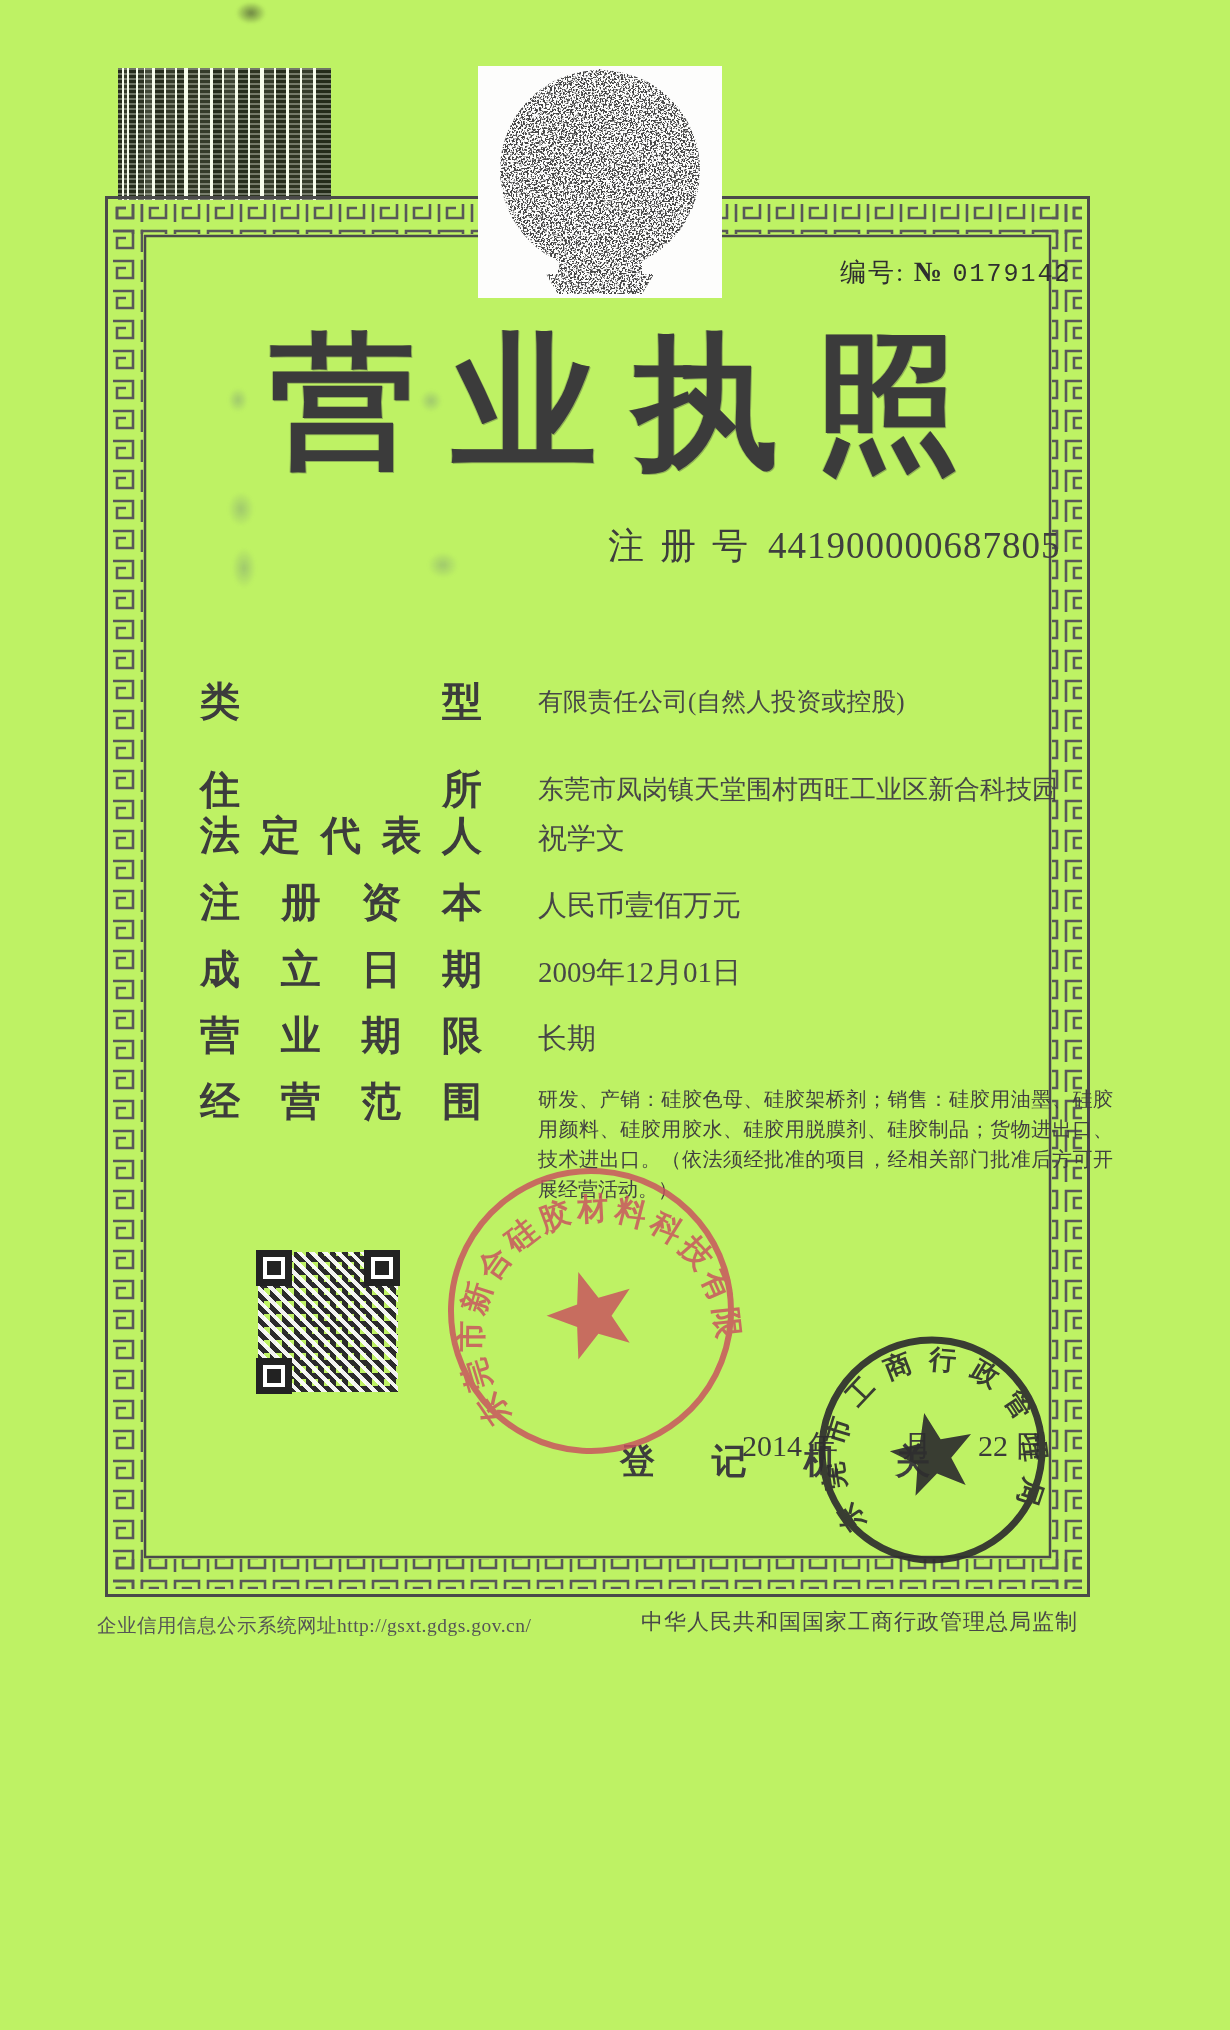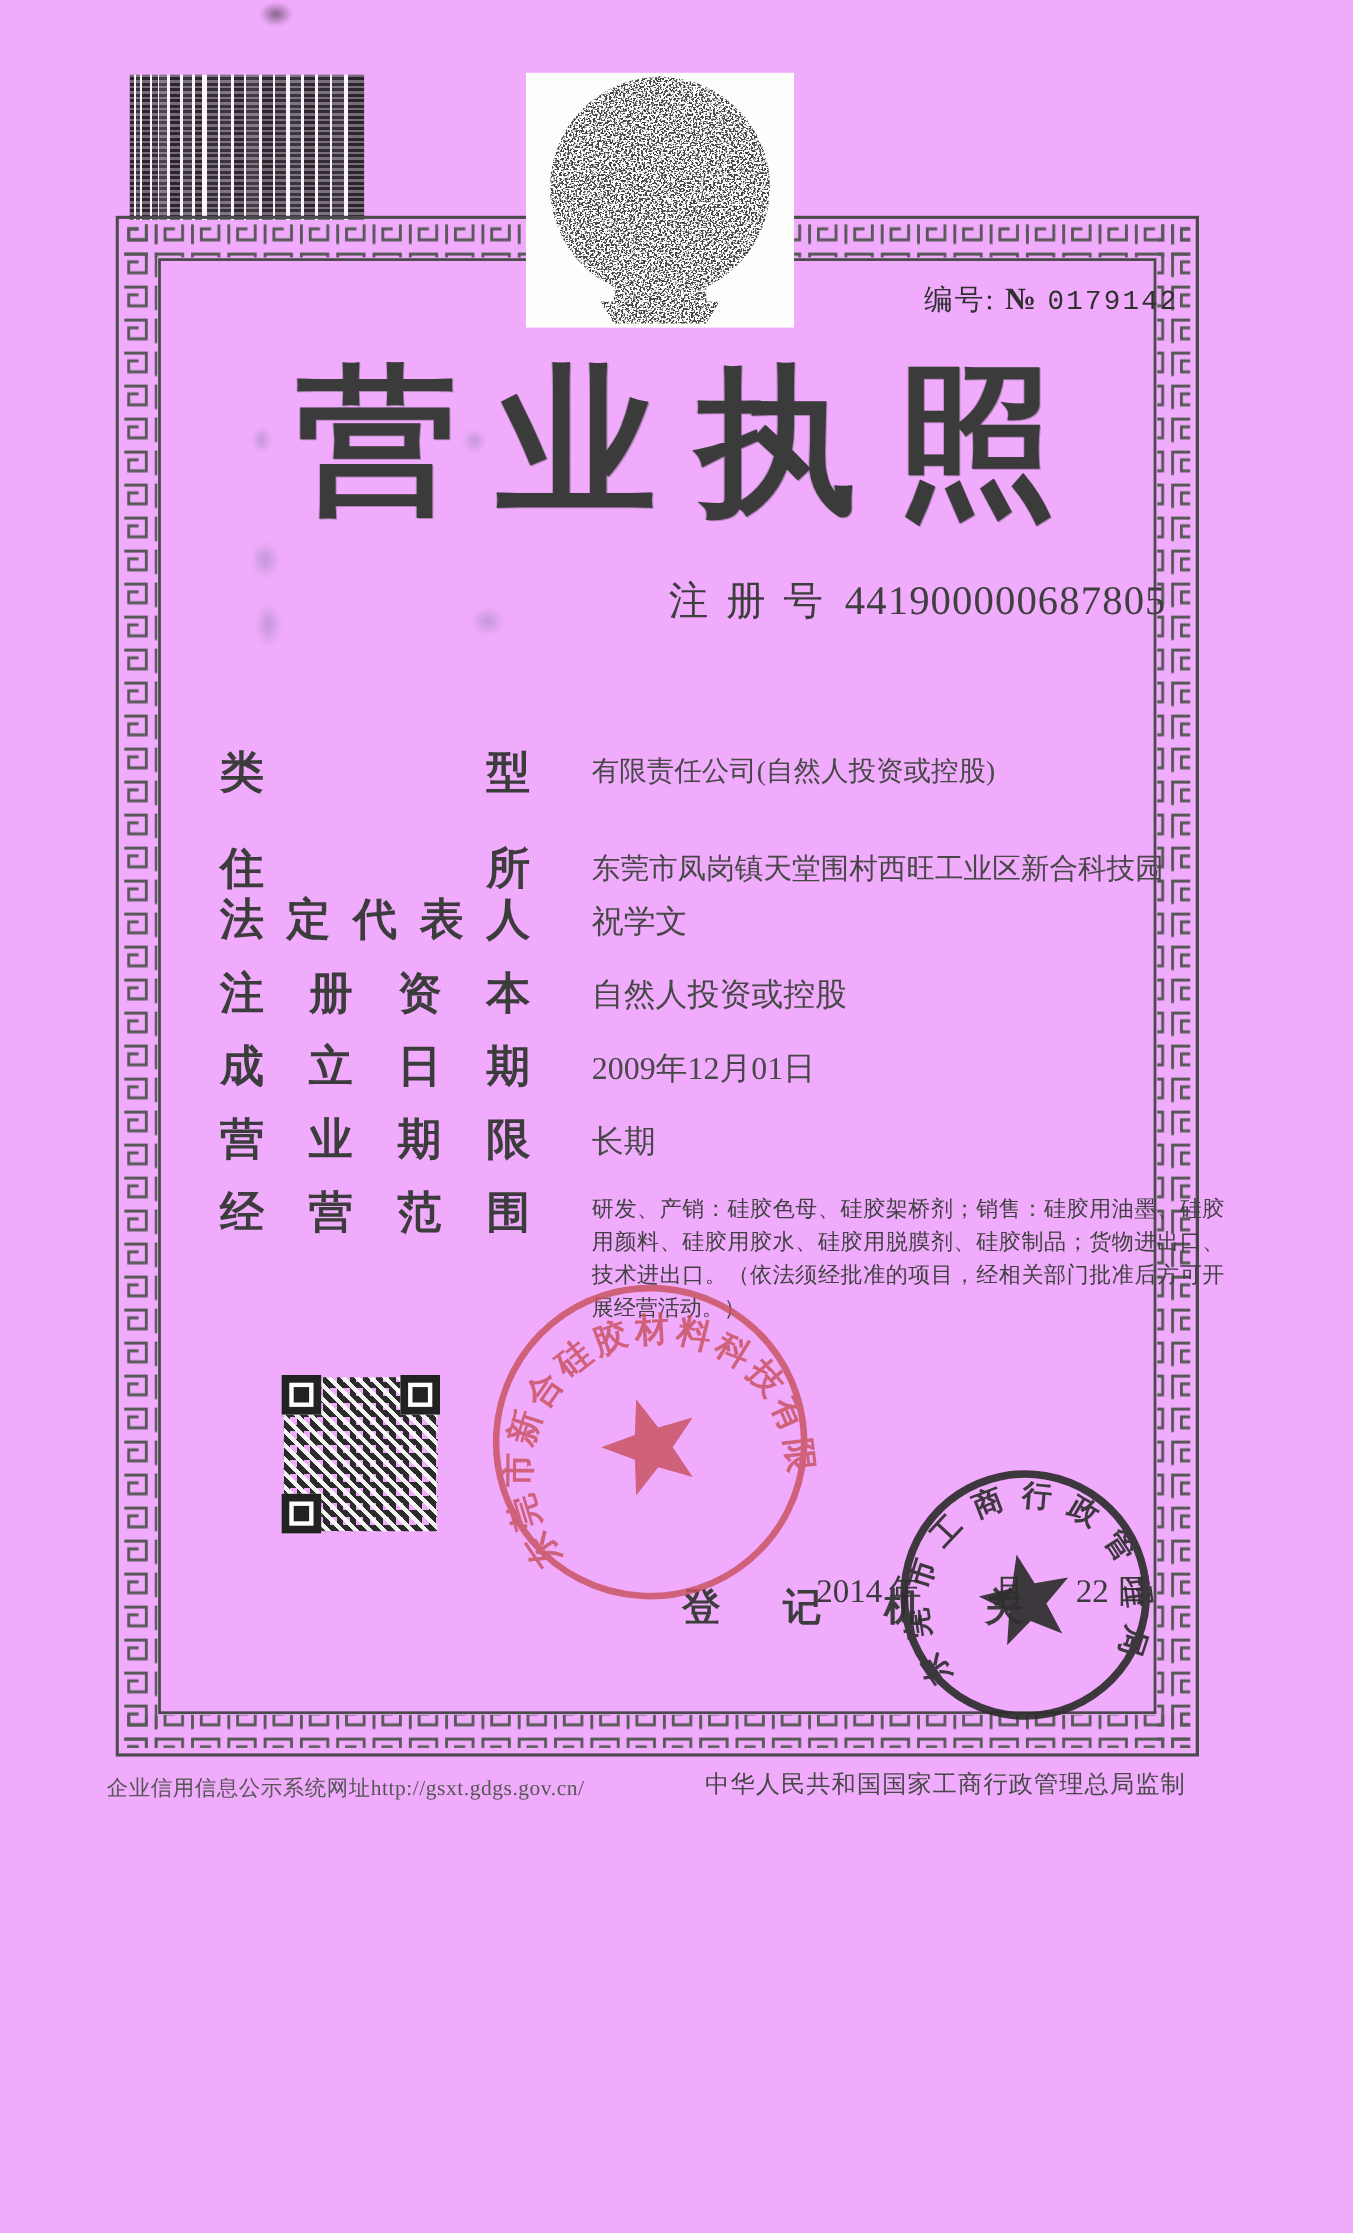--- a/index.html
+++ b/index.html
@@ -1,16 +1,16 @@
 <!DOCTYPE html>
 <html><head>
 <meta charset="utf-8">
 <style>
   html,body{margin:0;padding:0;background:#fff;}
-  #page{position:relative;width:1230px;height:2030px;background:#f0abfc;overflow:hidden;
+  #page{position:relative;width:1230px;height:2030px;background:#bef264;overflow:hidden;
         font-family:"Liberation Serif","DejaVu Serif",serif;color:#3c3c3c;}
 
   
   .barcode{position:absolute;left:118px;top:68px;width:213px;height:132px;opacity:.88;
     background:
       repeating-linear-gradient(0deg, rgba(255,255,255,.35) 0 2px, transparent 2px 5px),
       linear-gradient(90deg,
         #111 0 4px, #fff 4px 6px, #222 6px 9px, #fff 9px 11px, #111 11px 18px,
         #fff 18px 20px, #1a1a1a 20px 26px, #fff 26px 27px, #333 27px 34px, #fff 34px 37px,
         #111 37px 46px, #fff 46px 48px, #222 48px 57px, #fff 57px 59px, #111 59px 66px,
@@ -142,21 +142,21 @@
   <div class="row r2">
     <span class="lab">类型</span><span class="val">有限责任公司(自然人投资或控股)</span>
   </div>
   <div class="row r3">
     <span class="lab">住所</span><span class="val">东莞市凤岗镇天堂围村西旺工业区新合科技园</span>
   </div>
   <div class="row r4">
     <span class="lab">法定代表人</span><span class="val">祝学文</span>
   </div>
   <div class="row r5">
-    <span class="lab">注册资本</span><span class="val">自然人投资或控股</span>
+    <span class="lab">注册资本</span><span class="val">人民币壹佰万元</span>
   </div>
   <div class="row r6">
     <span class="lab">成立日期</span><span class="val">2009年12月01日</span>
   </div>
   <div class="row r7">
     <span class="lab">营业期限</span><span class="val">长期</span>
   </div>
   <div class="row r8">
     <span class="lab">经营范围</span><span class="val">研发、产销：硅胶色母、硅胶架桥剂；销售：硅胶用油墨、硅胶用颜料、硅胶用胶水、硅胶用脱膜剂、硅胶制品；货物进出口、技术进出口。（依法须经批准的项目，经相关部门批准后方可开展经营活动。）</span>
   </div>

